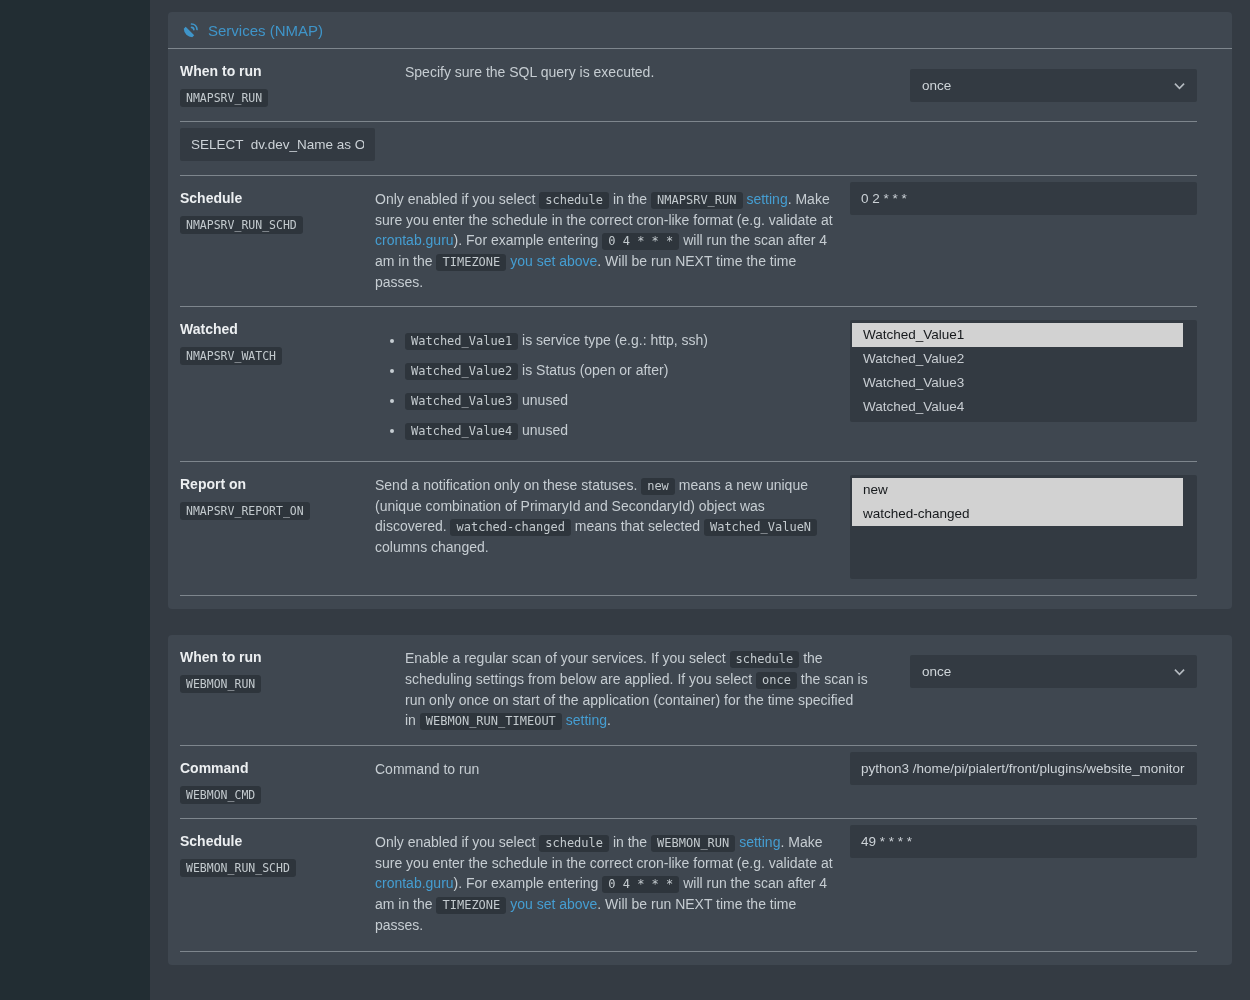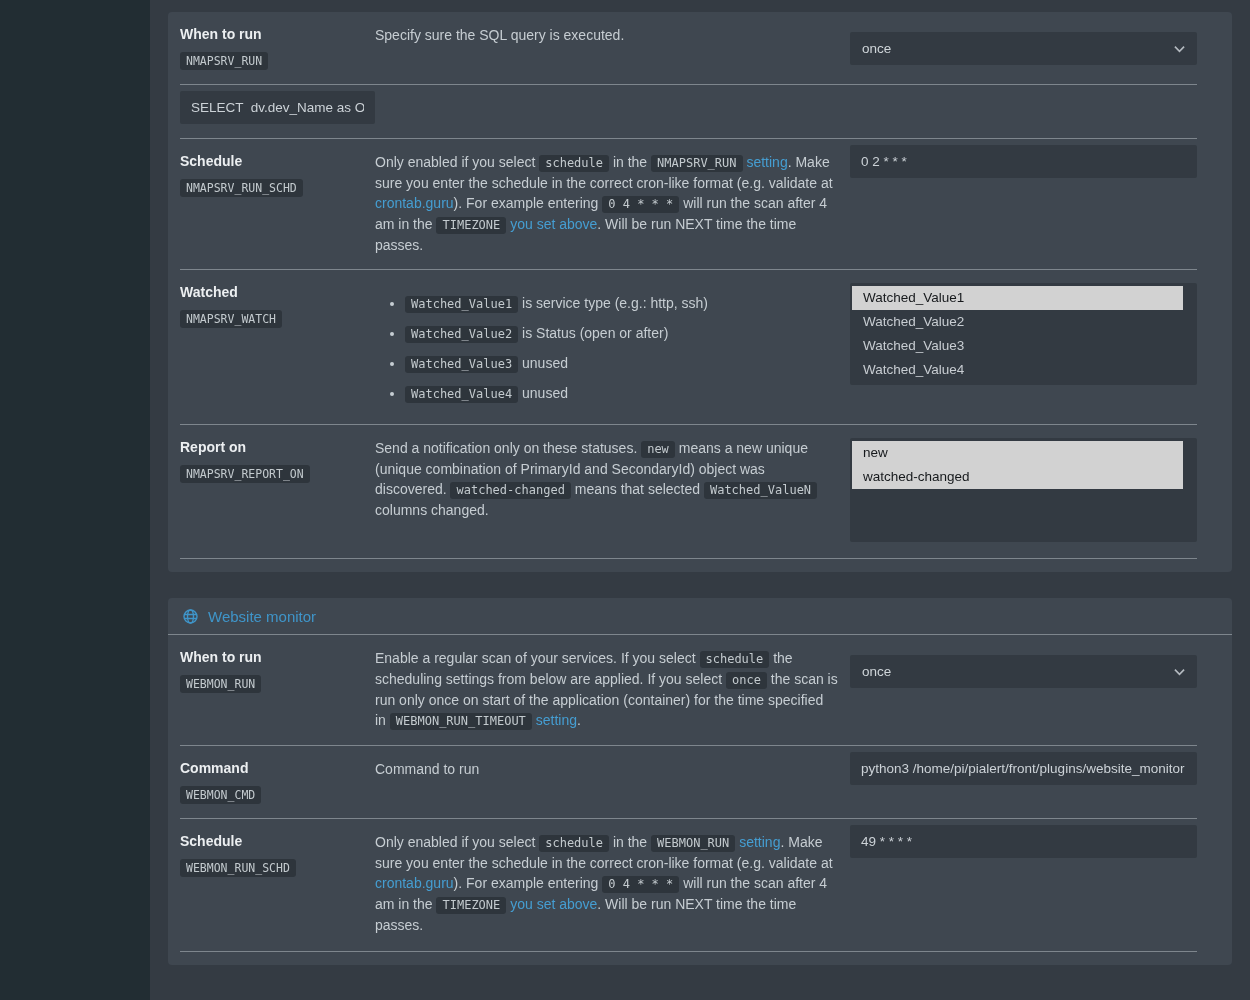--- a/index.html
+++ b/index.html
@@ -49,21 +49,21 @@
   .rows{
     margin:0 35px 0 12px;
     padding-bottom:2px;
   }
   .row{
     display:grid;
     grid-template-columns:195px 475px 1fr;
     border-top:1px solid var(--sep);
     padding:0;
   }
-  .row:first-child{border-top:none;}
+  .row:first-child{border-top:none;gap:30px;}
   .rows{border-bottom:1px solid var(--sep);}
   .panel{padding-bottom:13px;}
   .col-label{padding:13px 10px 14px 0;}
   .setting-label{
     font-size:14px;font-weight:bold;color:var(--text-strong);
     line-height:18px;
   }
   .setting-key{
     display:inline-block;margin-top:9px;
     font-family:"DejaVu Sans Mono", monospace;
@@ -122,20 +122,30 @@
   .ms-option.selected{
     background:var(--sel-bg);color:var(--sel-text);
   }
 </style>
 </head>
 <body>
 
 <aside class="sidebar"></aside>
 <main class="content" id="panels-root">
     <section class="panel">
+      <header class="panel-header">
+        <span class="panel-icon">
+          <svg width="17" height="17" viewBox="0 0 24 24">
+            <path d="M2.5 9.5 A12.5 12.5 0 0 0 14.5 21.5 L17.2 18.8 L5.2 6.8 Z" fill="currentColor"></path>
+            <path d="M13.5 2.8 a8 8 0 0 1 7.7 7.7" stroke="currentColor" stroke-width="2.4" fill="none" stroke-linecap="round"></path>
+            <path d="M13.5 7.6 a3.4 3.4 0 0 1 3.2 3.2" stroke="currentColor" stroke-width="2.4" fill="none" stroke-linecap="round"></path>
+          </svg>
+        </span>
+        <h2 class="panel-title">Services (NMAP)</h2>
+      </header>
       <div class="rows">
         <div class="row">
           <div class="col-label"><div class="setting-label">When to run</div><code class="setting-key">NMAPSRV_RUN</code></div>
           <div class="col-desc">
             <p><span>Specify sure the SQL query is executed.</span></p>
           </div>
           <div class="col-control">
             <div class="select-control">
               <span class="select-value">once</span>
               <span class="chev">
@@ -183,30 +193,20 @@
           <div class="col-control">
             <div class="multiselect-control" style="height: 104px;">
               <div class="ms-option selected">new</div>
               <div class="ms-option selected">watched-changed</div>
             </div>
           </div>
         </div>
       </div>
     </section>
     <section class="panel">
-      <header class="panel-header">
-        <span class="panel-icon">
-          <svg width="17" height="17" viewBox="0 0 24 24" fill="none" stroke="currentColor" stroke-width="2">
-            <circle cx="12" cy="12" r="9.2"></circle>
-            <ellipse cx="12" cy="12" rx="4.2" ry="9.2"></ellipse>
-            <path d="M3.4 9.2h17.2M3.4 14.8h17.2"></path>
-          </svg>
-        </span>
-        <h2 class="panel-title">Website monitor</h2>
-      </header>
       <div class="rows">
         <div class="row">
           <div class="col-label"><div class="setting-label">When to run</div><code class="setting-key">WEBMON_RUN</code></div>
           <div class="col-desc">
             <p><span>Enable a regular scan of your services. If you select </span><code class="inline-code">schedule</code><span> the scheduling settings from below are applied. If you select </span><code class="inline-code">once</code><span> the scan is run only once on start of the application (container) for the time specified in </span><code class="inline-code">WEBMON_RUN_TIMEOUT</code><span> </span><a class="inline-link" href="#">setting</a><span>.</span></p>
           </div>
           <div class="col-control">
             <div class="select-control">
               <span class="select-value">once</span>
               <span class="chev">

